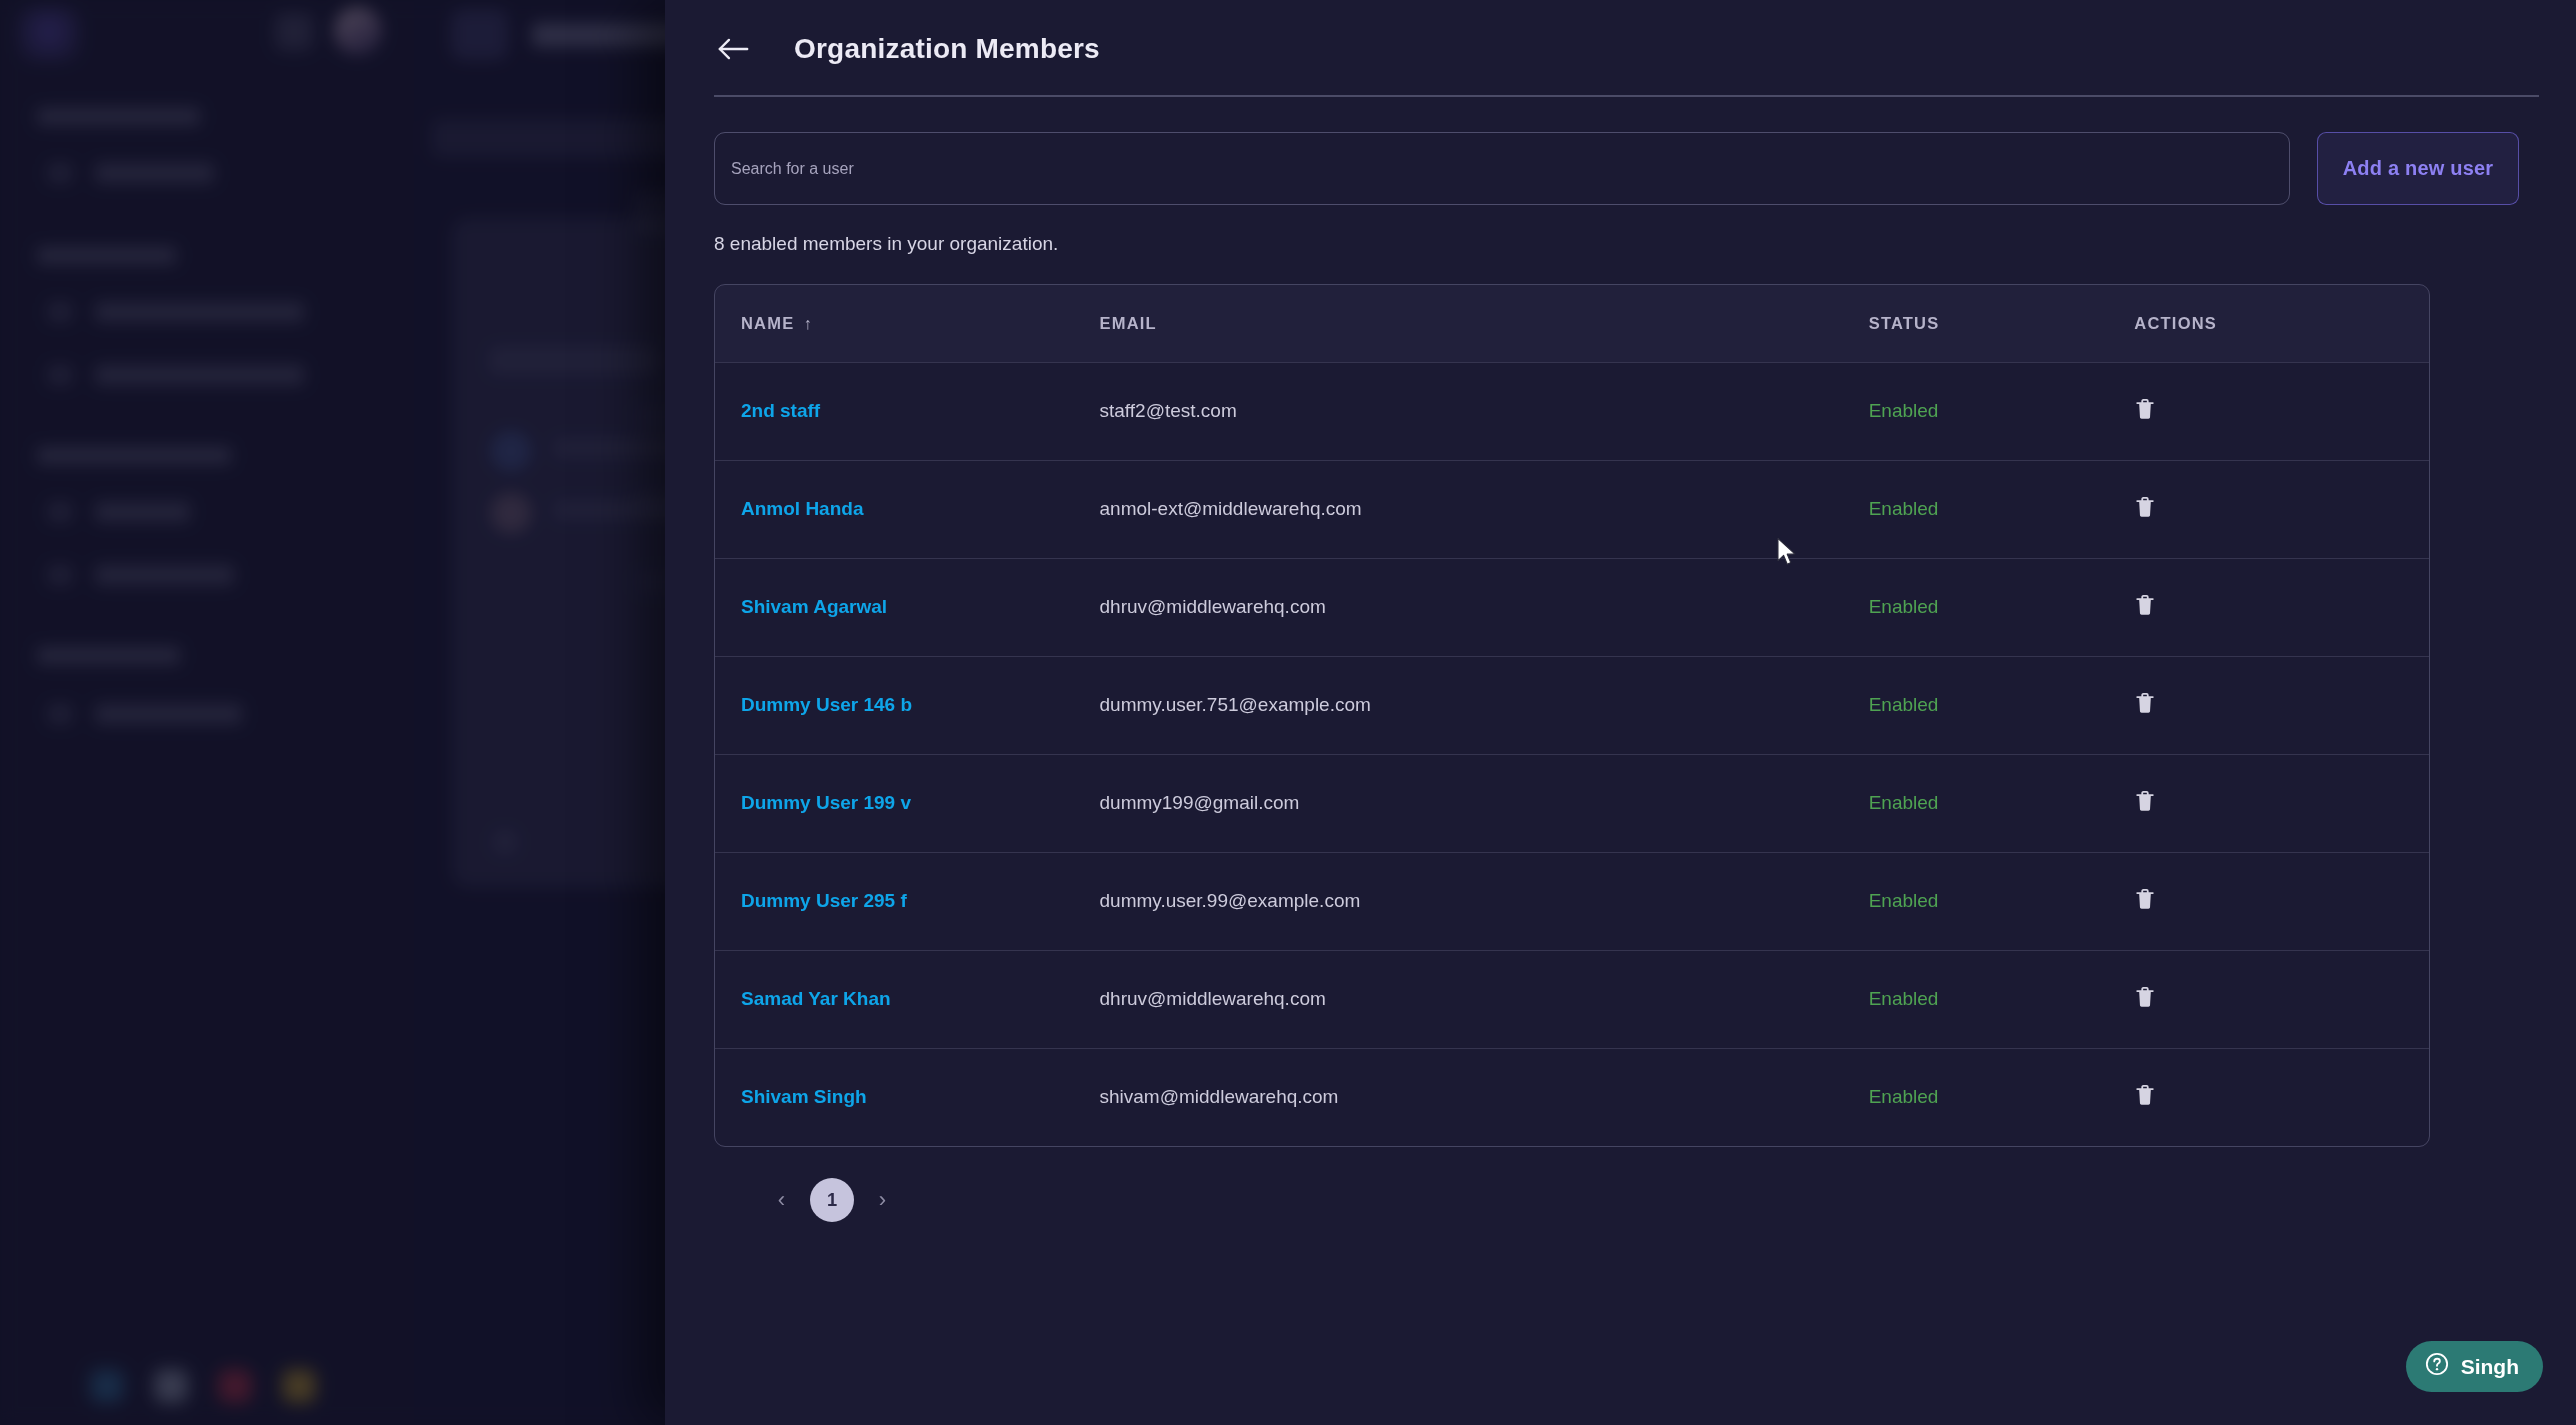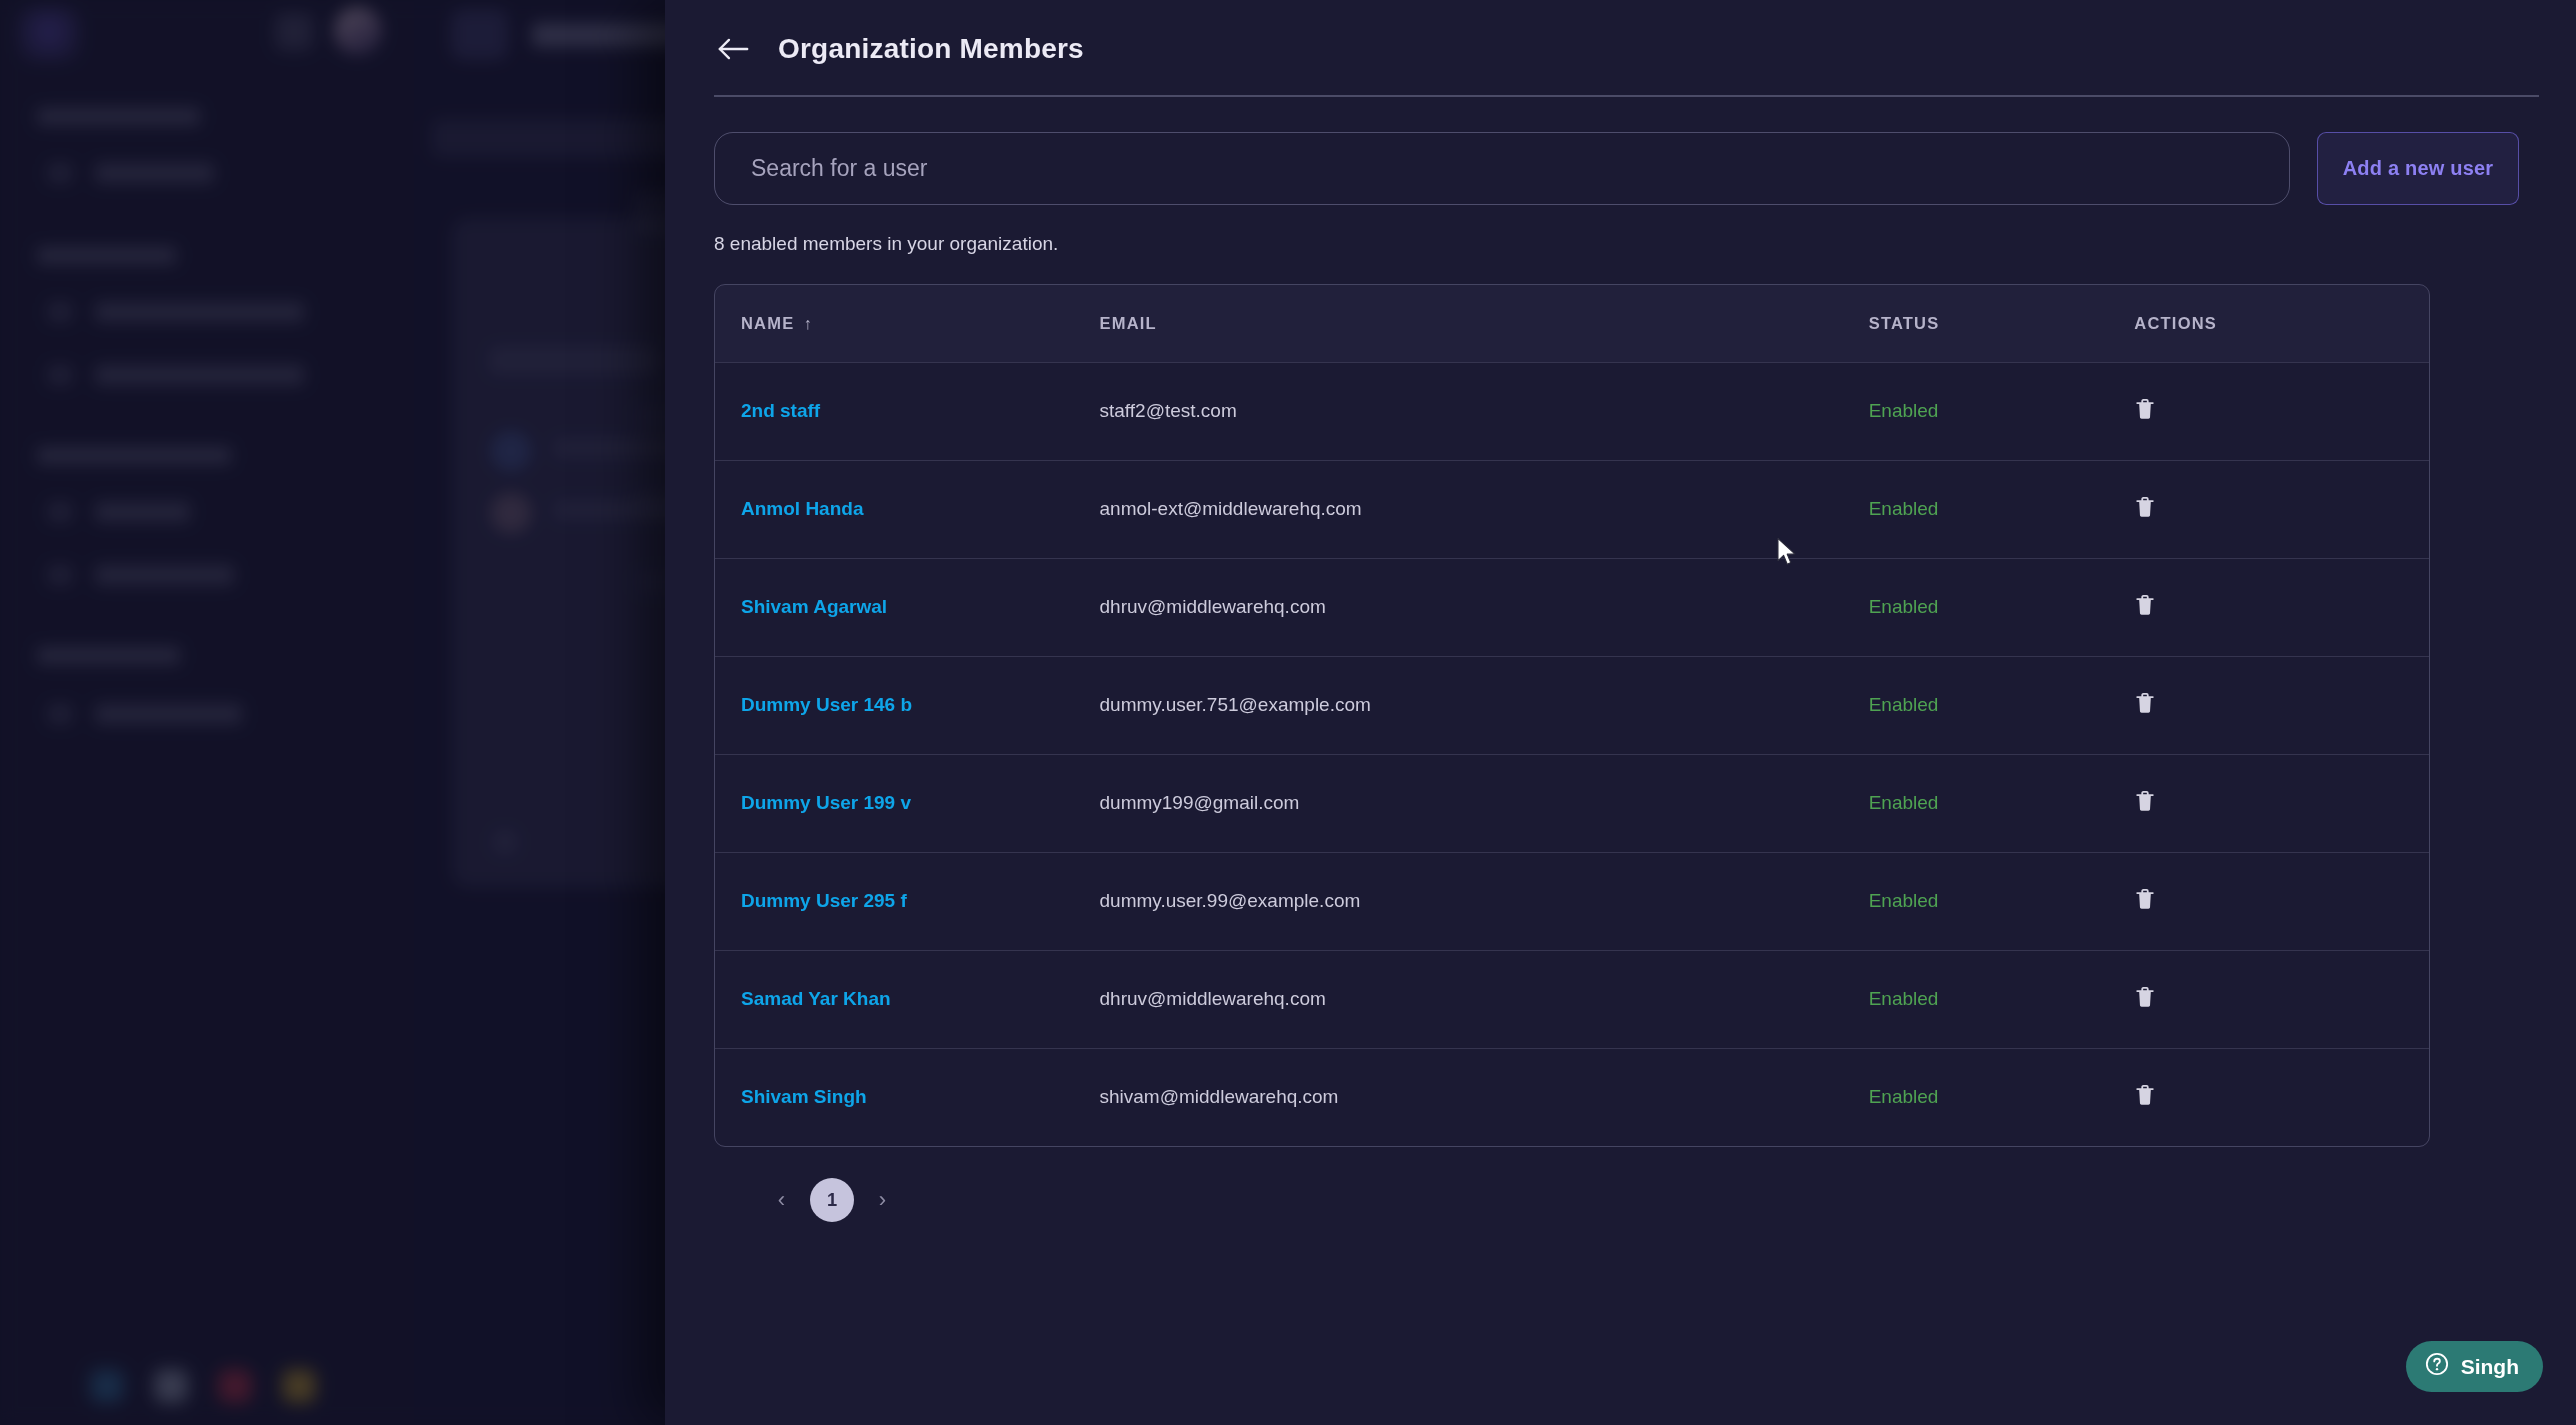--- a/index.html
+++ b/index.html
@@ -109,21 +109,21 @@
     background: #1b1a33;
     box-shadow: -24px 0 51px rgba(0,0,0,0.50);
   }
 
   .drawer-header {
     position: relative;
     height: 97px;
     display: flex;
     align-items: center;
     padding-left: 49px;
-    gap: 26px;
+    gap: 42px;
   }
   .back-arrow {
     width: 38px; height: 38px;
     display: flex; align-items: center; justify-content: center;
     cursor: pointer;
   }
   .back-arrow svg { display: block; }
   .drawer-title {
     color: #eceaf5;
     font-size: 28px;
@@ -140,27 +140,27 @@
   
   .search-row {
     display: flex;
     align-items: stretch;
     gap: 27.5px;
     padding: 35px 57px 0 49px;
   }
   .search-input {
     flex: 1;
     height: 73px;
-    border-radius: 19px;
+    border-radius: 11px;
     border: 0.9px solid rgba(175,175,215,0.35);
     background: transparent;
     color: #e4e2ef;
-    font-size: 23px;
-    font-family: "Liberation Sans", sans-serif;
-    padding: 0 36px;
+    font-size: 16px;
+    font-family: "Liberation Sans", sans-serif;
+    padding: 0 16px;
     outline: none;
   }
   .search-input::placeholder { color: #a6a3bd; }
   .add-user-btn {
     min-width: 202px;
     height: 73px;
     border-radius: 9.2px;
     border: 0.9px solid rgba(124,110,235,0.60);
     background: rgba(96,84,200,0.10);
     color: #8d80f2;

